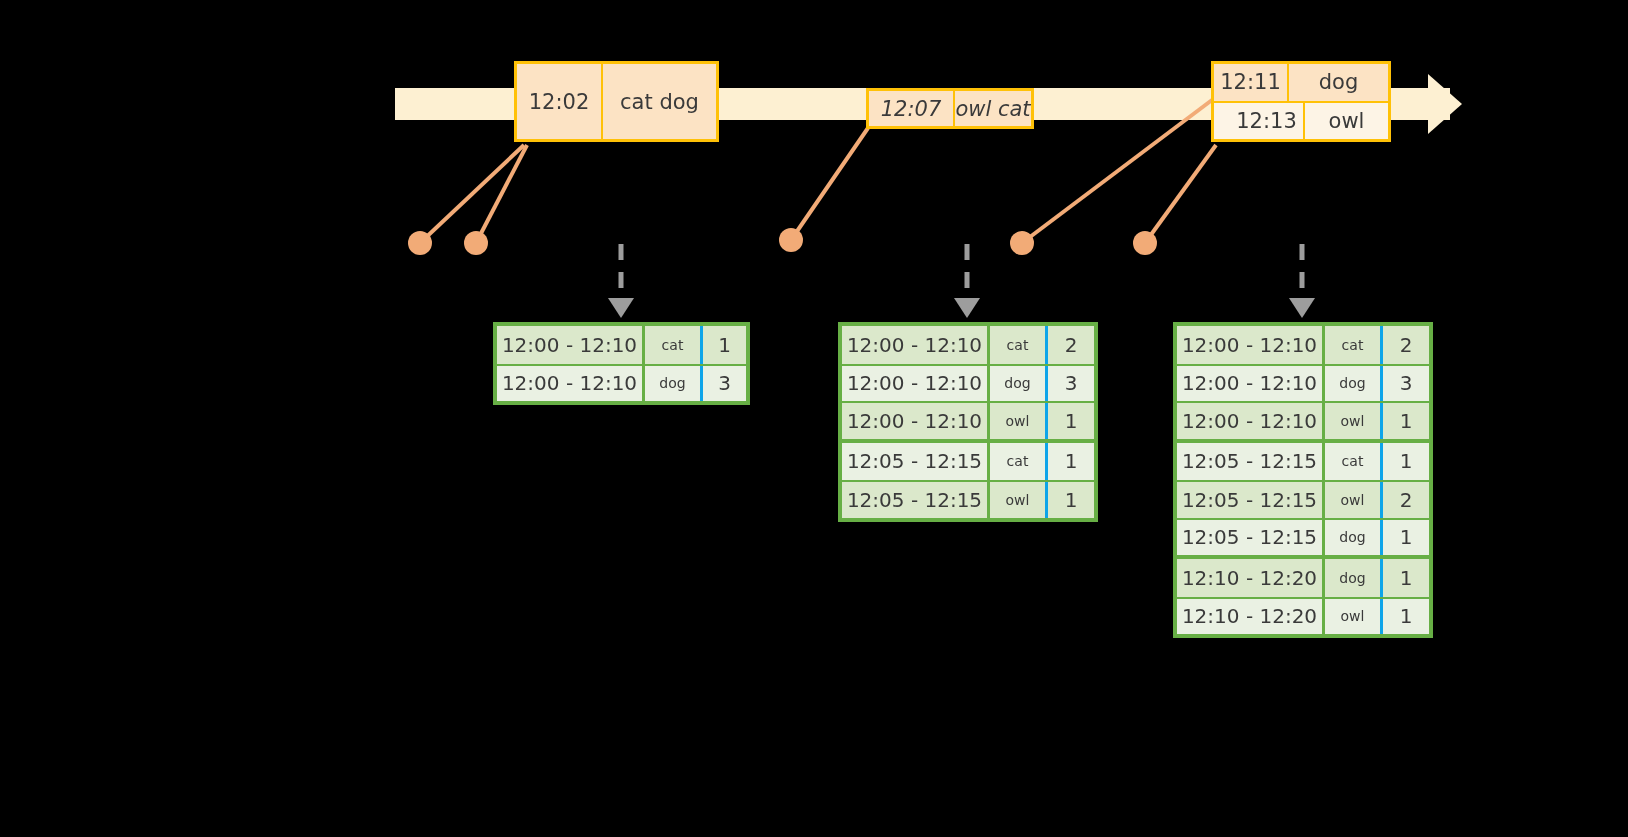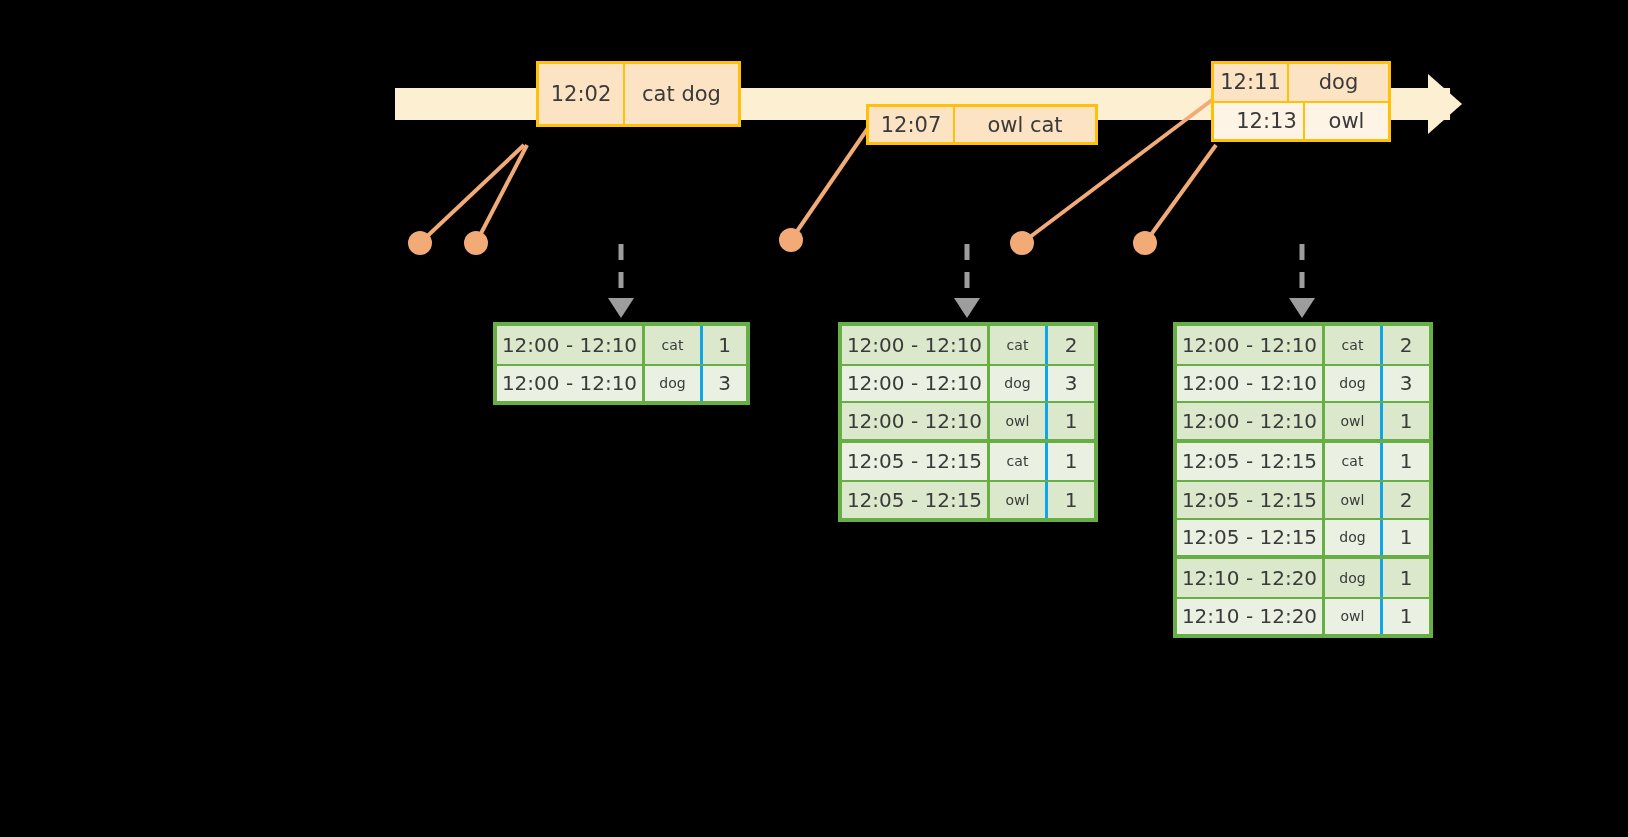--- a/index.html
+++ b/index.html
@@ -140,28 +140,28 @@
   }
 </style>
 </head>
 <body>
 
 <div id="stage">
 
   <div class="timeline-bar" style="left:395px; top:88px; width:1055px; height:32px;"></div>
   <div class="timeline-arrowhead" style="left:1428px; top:74px;"></div>
 
-  <div class="event-box" style="left:536px; top:61px; width:205px; height:66px;">
+  <div class="event-box" style="left:514px; top:61px; width:205px; height:81px;">
     <div class="event-row shade-a">
       <div class="event-time" style="width:86px;">12:02</div>
       <div class="event-words">cat dog</div>
     </div>
   </div>
 
-  <div class="event-box" style="left:866px; top:104px; width:232px; height:41px;">
+  <div class="event-box" style="left:866px; top:88px; width:168px; height:41px;font-style:italic;">
     <div class="event-row shade-a">
       <div class="event-time" style="width:86px;">12:07</div>
       <div class="event-words">owl cat</div>
     </div>
   </div>
 
   <div class="event-box" style="left:1211px; top:61px; width:180px; height:81px;justify-content:space-between;">
     <div class="event-row shade-a">
       <div class="event-time" style="width:75px;">12:11</div>
       <div class="event-words">dog</div>

